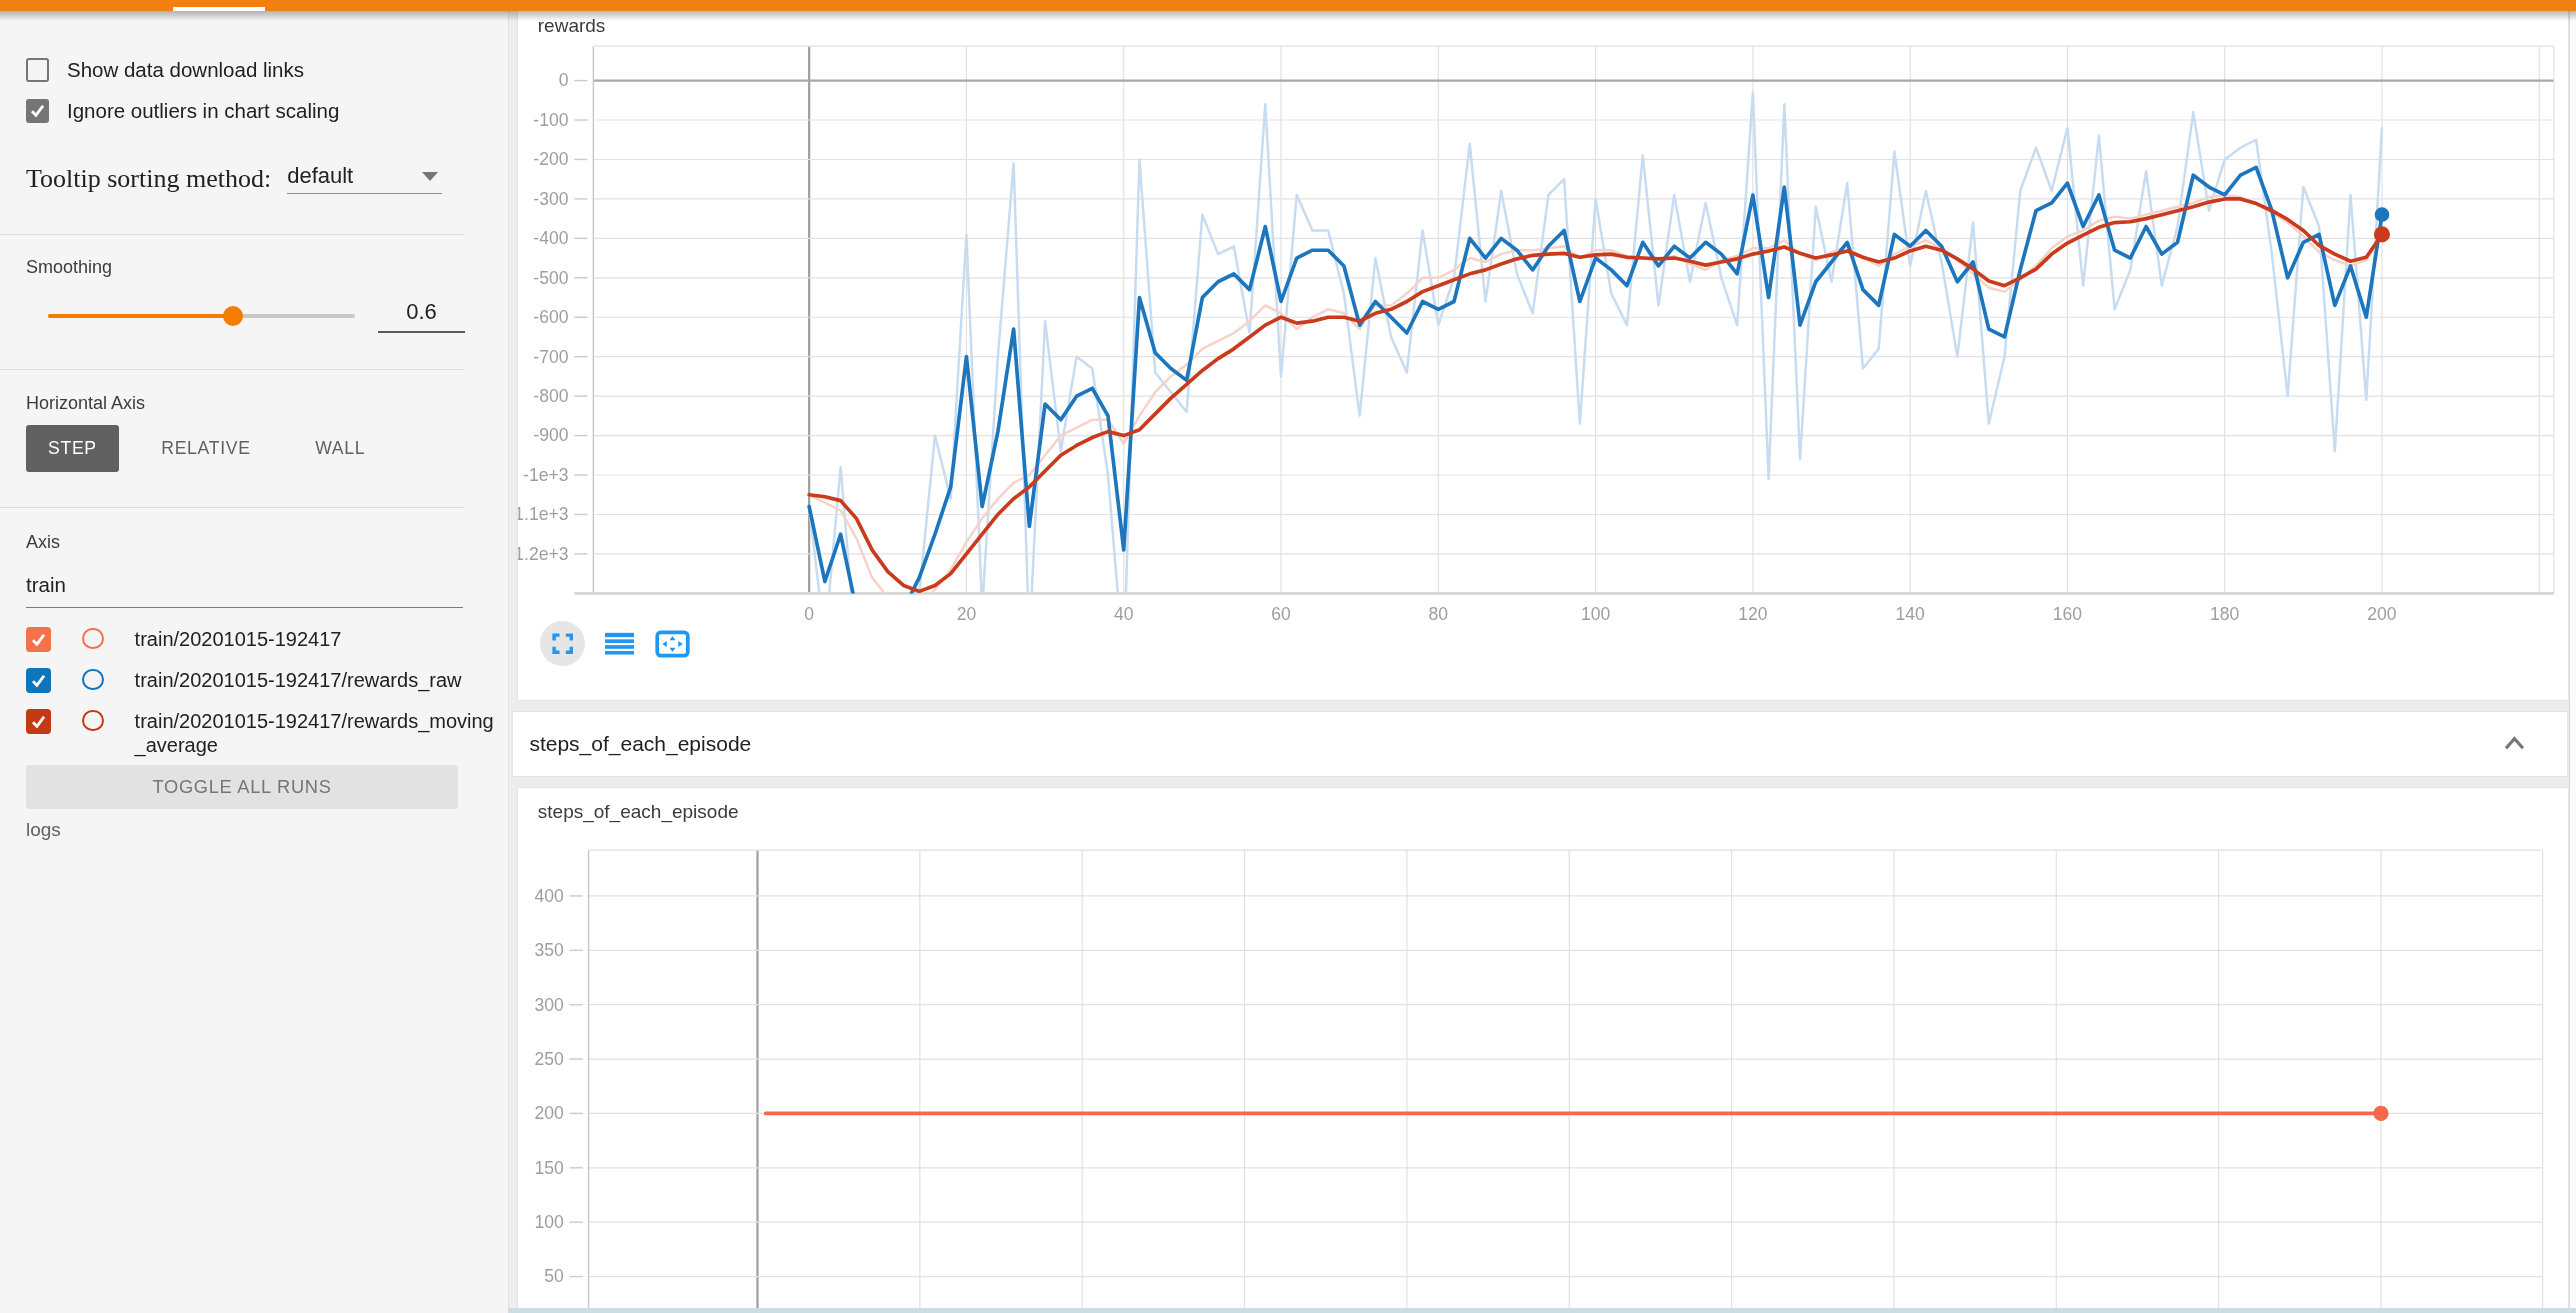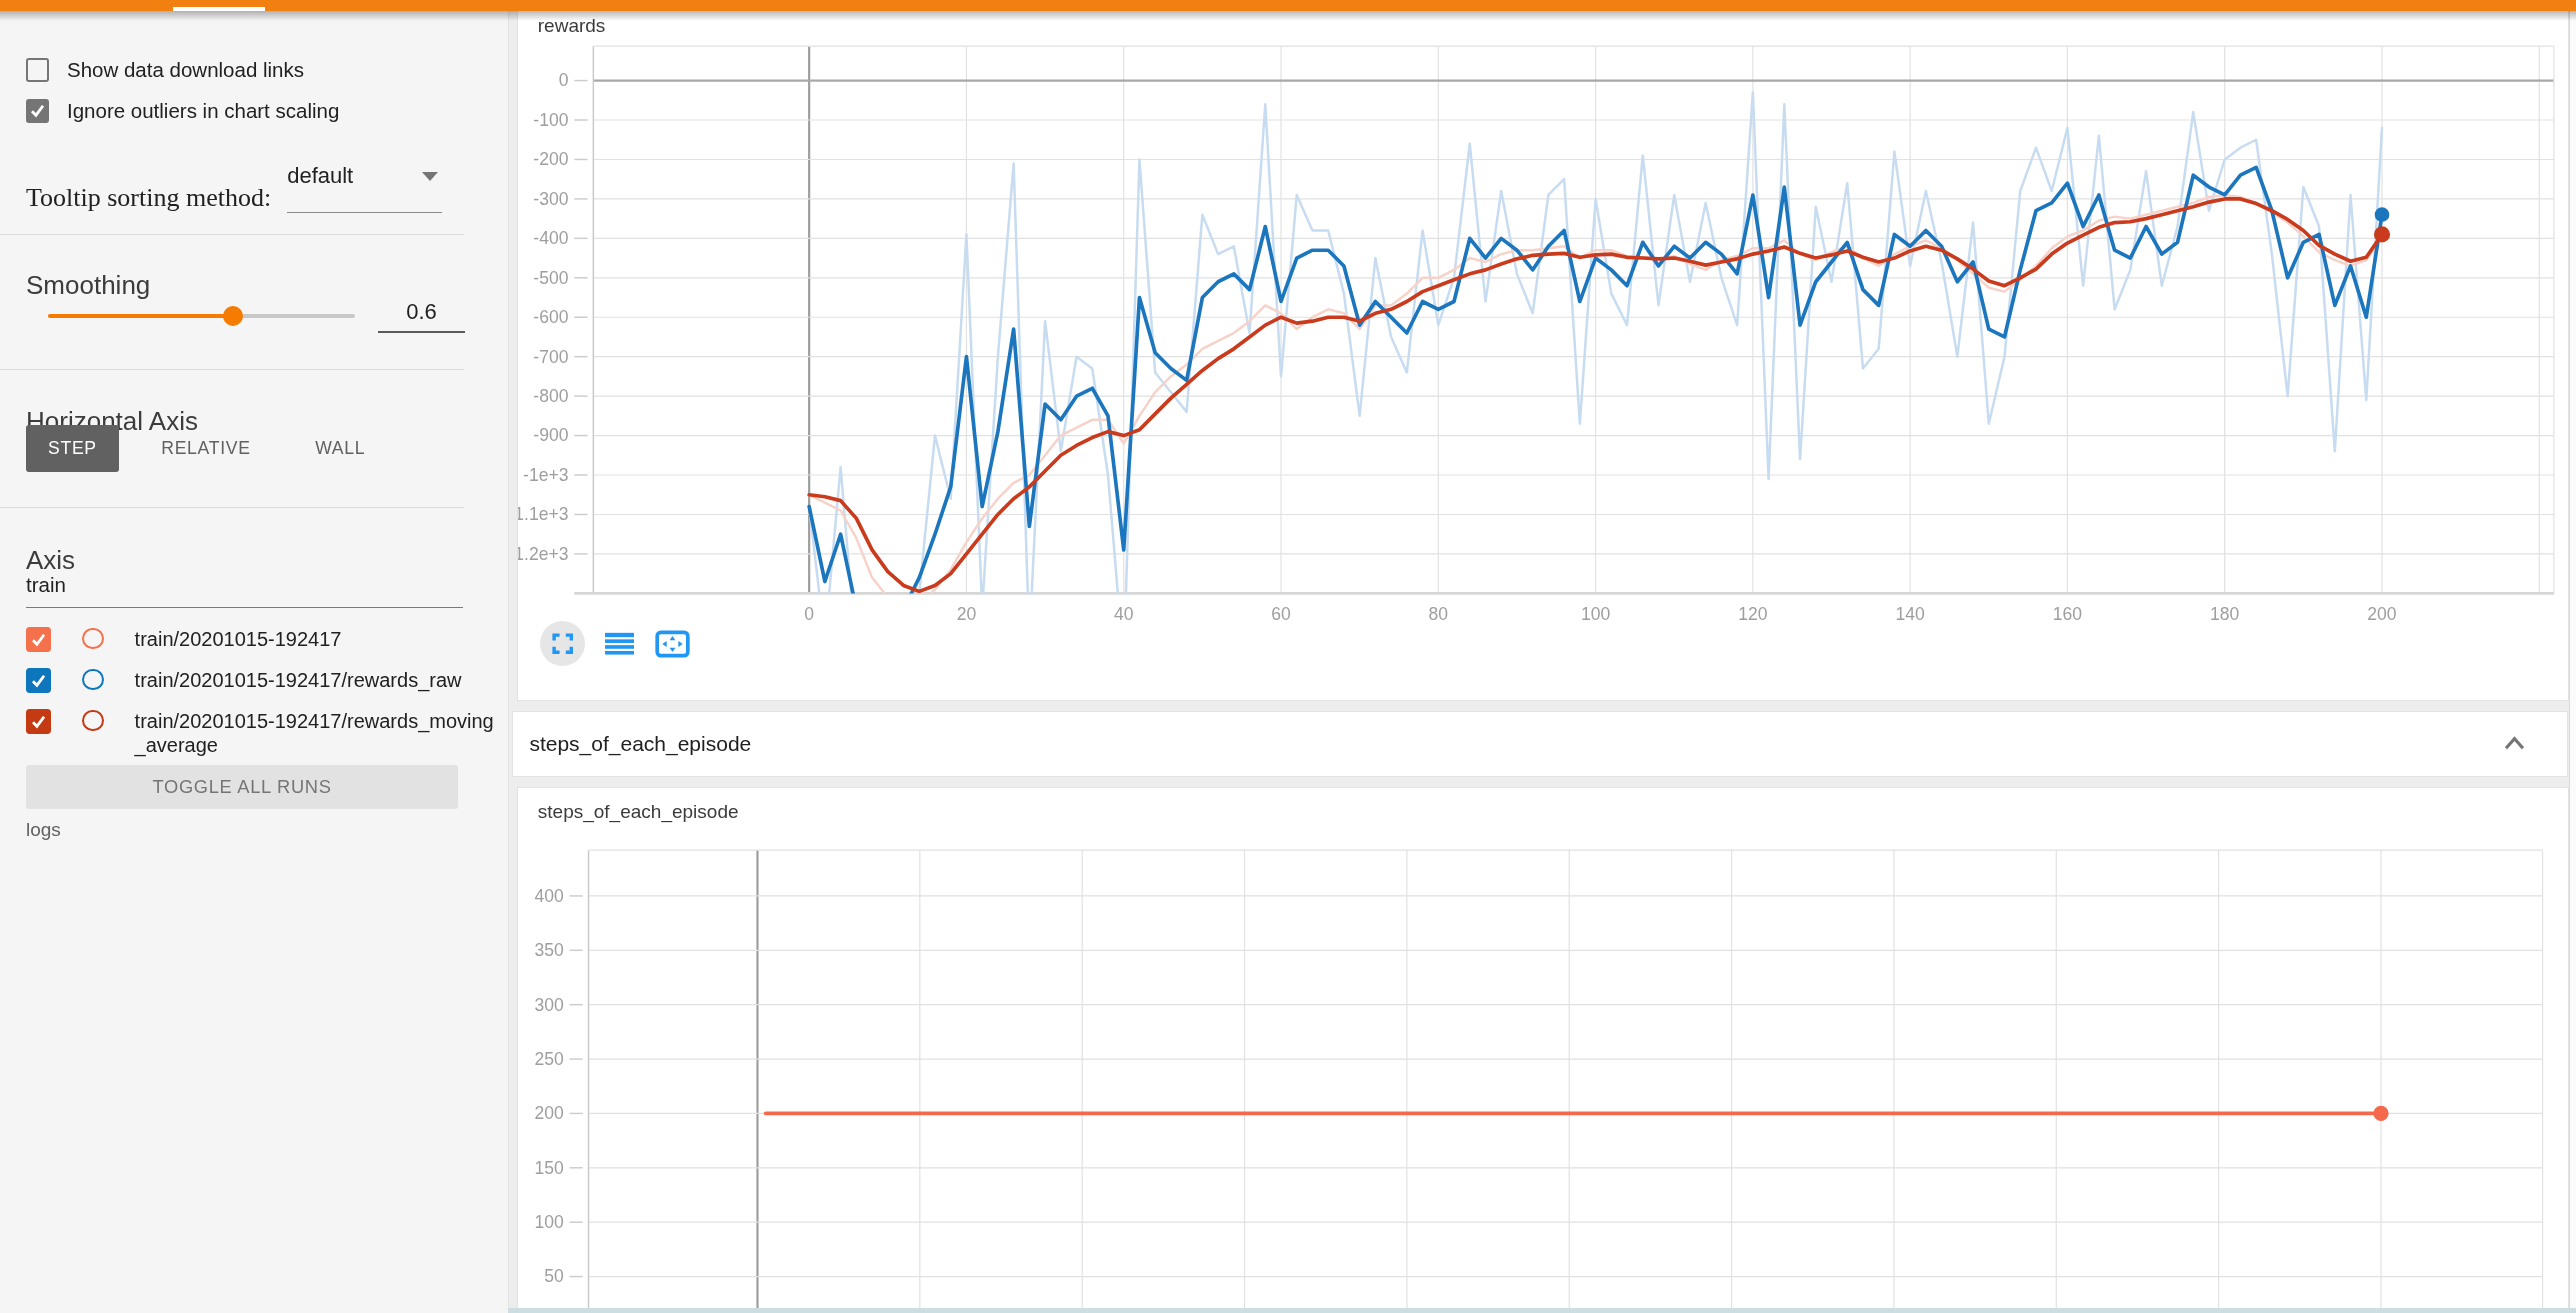--- a/index.html
+++ b/index.html
@@ -20,27 +20,27 @@
   .cb-box{width:23.4px;height:23.4px;border-radius:2.9px;box-sizing:border-box;flex:0 0 auto;
     display:flex;align-items:center;justify-content:center;}
   .cb-box.unchecked{border:2.2px solid #757575;background:transparent;}
   .cb-box.checked-gray{background:#757575;}
   .cb-label{font-size:20.5px;color:#212121;white-space:nowrap;}
   .row-show{top:47px;}
   .row-ignore{top:88px;}
   .tooltip-row{position:absolute;left:26px;top:152px;display:flex;align-items:flex-end;}
   .tooltip-label{font-size:26px;color:#212121;font-family:Liberation Serif, serif;}
   .dd{position:relative;margin-left:16px;width:155px;border-bottom:1.5px solid #8a8a8a;
-    padding-bottom:23px;display:flex;align-items:center;justify-content:space-between;}
+    padding-bottom:4px;display:flex;align-items:center;justify-content:space-between;}
   .dd-value{font-size:22px;color:#212121;}
   .dd-caret{width:0;height:0;border-left:8px solid transparent;border-right:8px solid transparent;
     border-top:9.5px solid #757575;margin-right:4.4px;}
   .divider{position:absolute;left:0;width:464px;height:0;border-top:1.5px solid #dcdcdc;}
   .d1{top:223px;}.d2{top:358px;}.d3{top:496px;}
-  .sec-label{position:absolute;left:26px;font-size:26px;color:#3c3c3c;margin-top:13px;}
+  .sec-label{position:absolute;left:26px;font-size:18px;color:#3c3c3c;}
   .smoothing-label{top:246px;}
   .slider-wrap{position:absolute;left:48px;top:295px;width:307px;height:19px;}
   .slider-track{position:absolute;left:0;top:8px;width:307px;height:3.7px;background:#c8c8c8;border-radius:2.2px;}
   .slider-fill{position:absolute;left:0;top:8px;height:3.7px;background:#f57c00;border-radius:2.2px;}
   .slider-knob{position:absolute;top:0px;width:20px;height:20px;border-radius:50%;background:#f57c00;}
   .smoothing-value{position:absolute;left:378px;top:288px;width:87px;text-align:center;
     font-size:22px;color:#212121;border-bottom:2.2px solid #5a5a5a;padding-bottom:5.9px;}
   .haxis-label{top:382px;}
   .haxis-buttons{position:absolute;left:26px;top:414px;display:flex;align-items:center;justify-content:flex-end;}
   .axis-btn{font-size:17.6px;letter-spacing:0.7px;color:#616161;padding:13px 22px;border-radius:2.9px;}

